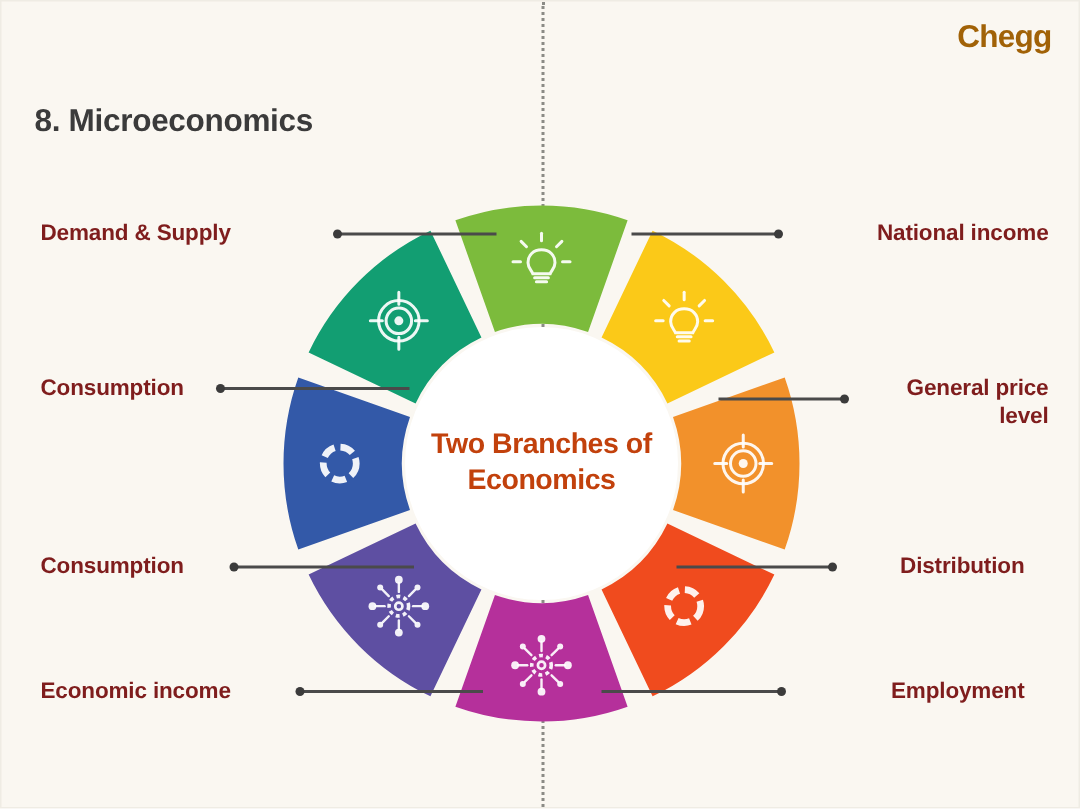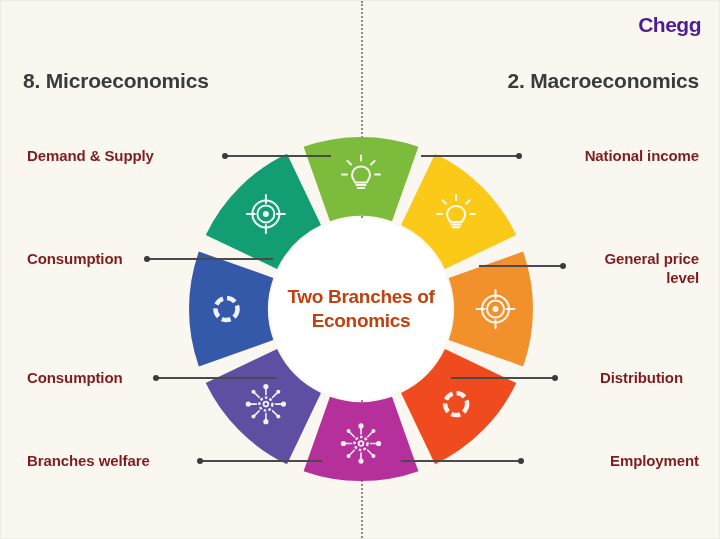--- a/index.html
+++ b/index.html
@@ -21,21 +21,21 @@
   }
 
   
   .brand {
     position: absolute;
     top: 12px;
     right: 18px;
     font-size: 21px;
     font-weight: bold;
     letter-spacing: -0.5px;
-    color: #4c1d95;
+    color: #a16207;
     font-family: "Liberation Sans", sans-serif;
   }
 
   
   .divider {
     position: absolute;
     left: 360px;
     top: 0;
     bottom: 0;
     width: 0;
@@ -117,21 +117,20 @@
 </head>
 <body>
 
 <div id="canvas">
 
   <div class="brand">Chegg</div>
 
   <div class="divider"></div>
 
   <div class="heading left">8.  Microeconomics</div>
-  <div class="heading right">2. Macroeconomics</div>
 
   <div id="wheel">
       <svg width="360" height="360" viewBox="0 0 360 360">
         <g>
           <path d="M122.58522021179138,17.865663532145334 A172,172 0 0 1 237.41477978820865,17.865663532145334 L211.0440379087407,92.33434132842741 A93,93 0 0 0 148.9559620912593,92.33434132842741 Z" fill="#7cbb3c"></path>
           <g transform="translate(180,45.5)">
             <path d="M0,-8 C5.5,-8 9,-4.2 9,0.6 C9,4 6.6,5.8 5.8,8 L-5.8,8 C-6.6,5.8 -9,4 -9,0.6 C-9,-4.2 -5.5,-8 0,-8 Z" fill="none" stroke="rgba(255,255,255,0.92)" stroke-width="2"></path>
             <path d="M-4.6,10.6 L4.6,10.6 M-3.4,13.4 L3.4,13.4" fill="none" stroke="rgba(255,255,255,0.92)" stroke-width="2" stroke-linecap="round"></path>
             <line x1="0" y1="-14" x2="0" y2="-19" stroke="rgba(255,255,255,0.92)" stroke-width="2" stroke-linecap="round"></line>
             <line x1="-10" y1="-10" x2="-13.6" y2="-13.6" stroke="rgba(255,255,255,0.92)" stroke-width="2" stroke-linecap="round"></line>
@@ -244,32 +243,32 @@
   <div class="leader" style="left:146px; top:257px; width:126px;"></div>
   <div class="leader-dot" style="left:143px; top:255px;"></div>
   <div class="item-label l" style="left:26px; top:249px;">Consumption</div>
 
   <div class="leader" style="left:155px; top:376px; width:120px;"></div>
   <div class="leader-dot" style="left:152px; top:374px;"></div>
   <div class="item-label l" style="left:26px; top:368px;">Consumption</div>
 
   <div class="leader" style="left:199px; top:459px; width:122px;"></div>
   <div class="leader-dot" style="left:196px; top:457px;"></div>
-  <div class="item-label l" style="left:26px; top:451px;">Branches welfare</div>
+  <div class="item-label l" style="left:26px; top:451px;">Economic income</div>
 
   <div class="leader" style="left:420px; top:154px; width:98px;"></div>
   <div class="leader-dot" style="left:515px; top:152px;"></div>
   <div class="item-label r" style="right:20px; top:146px;padding-left:36px;">National income</div>
 
   <div class="leader" style="left:478px; top:264px; width:84px;"></div>
   <div class="leader-dot" style="left:559px; top:262px;"></div>
   <div class="item-label r" style="right:20px; top:249px;">General price
 level</div>
 
   <div class="leader" style="left:450px; top:376px; width:104px;"></div>
   <div class="leader-dot" style="left:551px; top:374px;"></div>
   <div class="item-label r" style="right:36px; top:368px;">Distribution</div>
 
   <div class="leader" style="left:400px; top:459px; width:120px;"></div>
   <div class="leader-dot" style="left:517px; top:457px;"></div>
-  <div class="item-label r" style="right:20px; top:451px;">Employment</div>
+  <div class="item-label r" style="right:36px; top:451px;">Employment</div>
 
 </div>
 
 </body></html>

